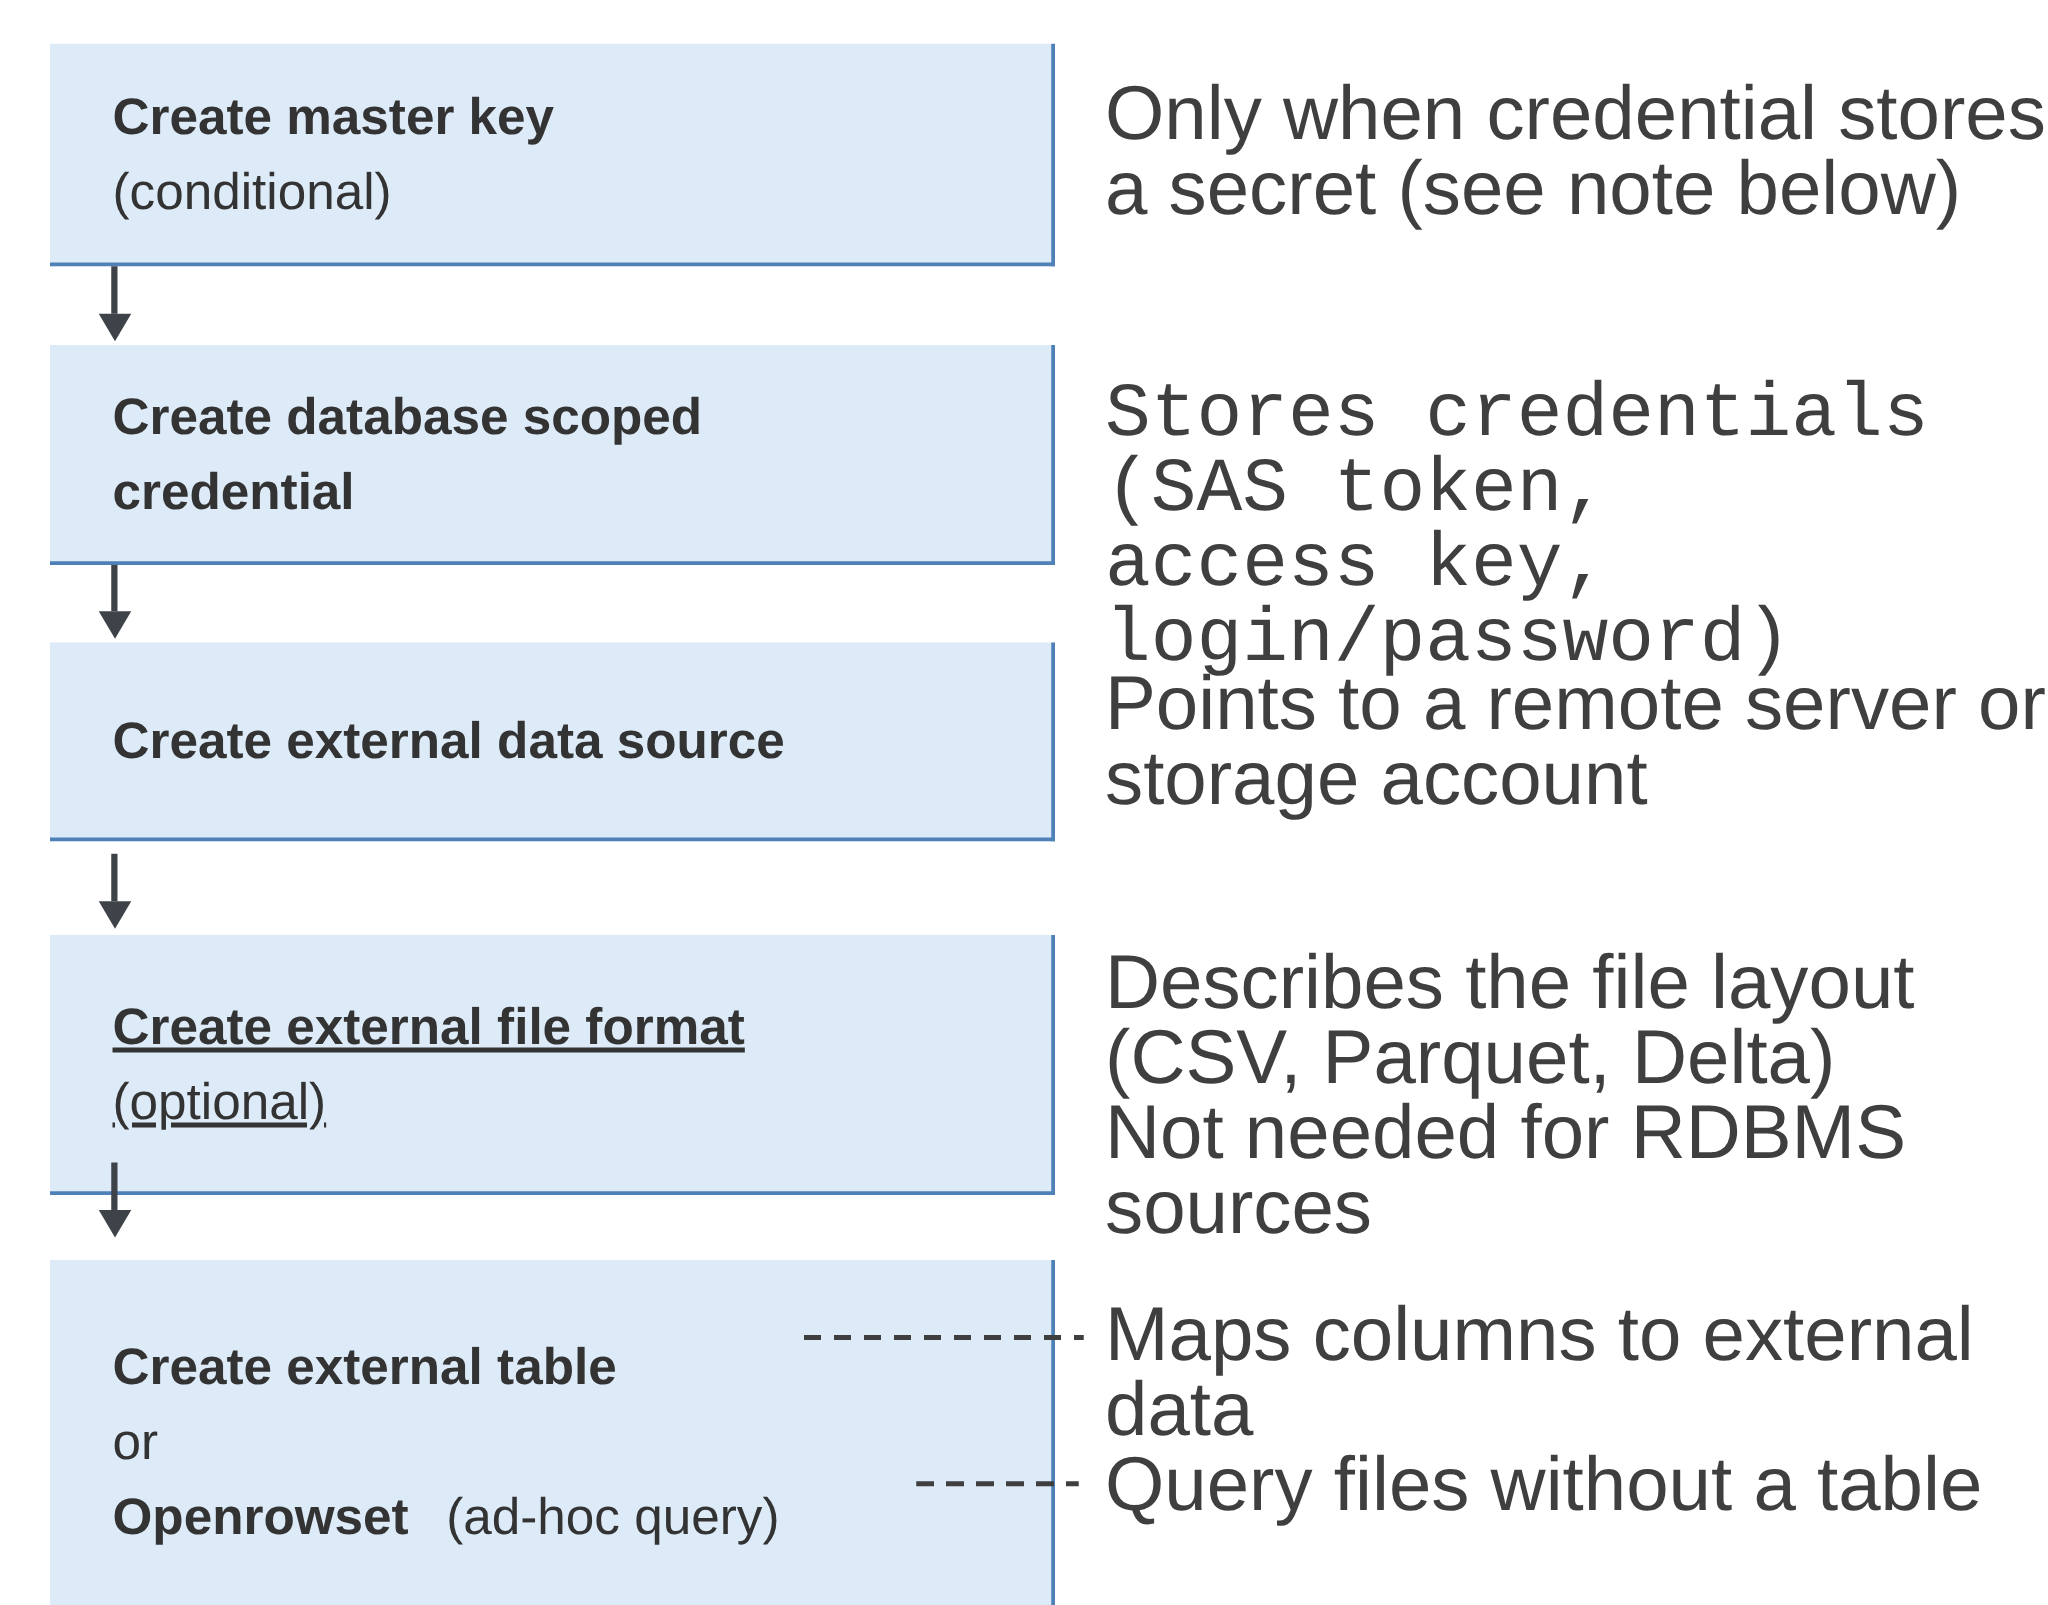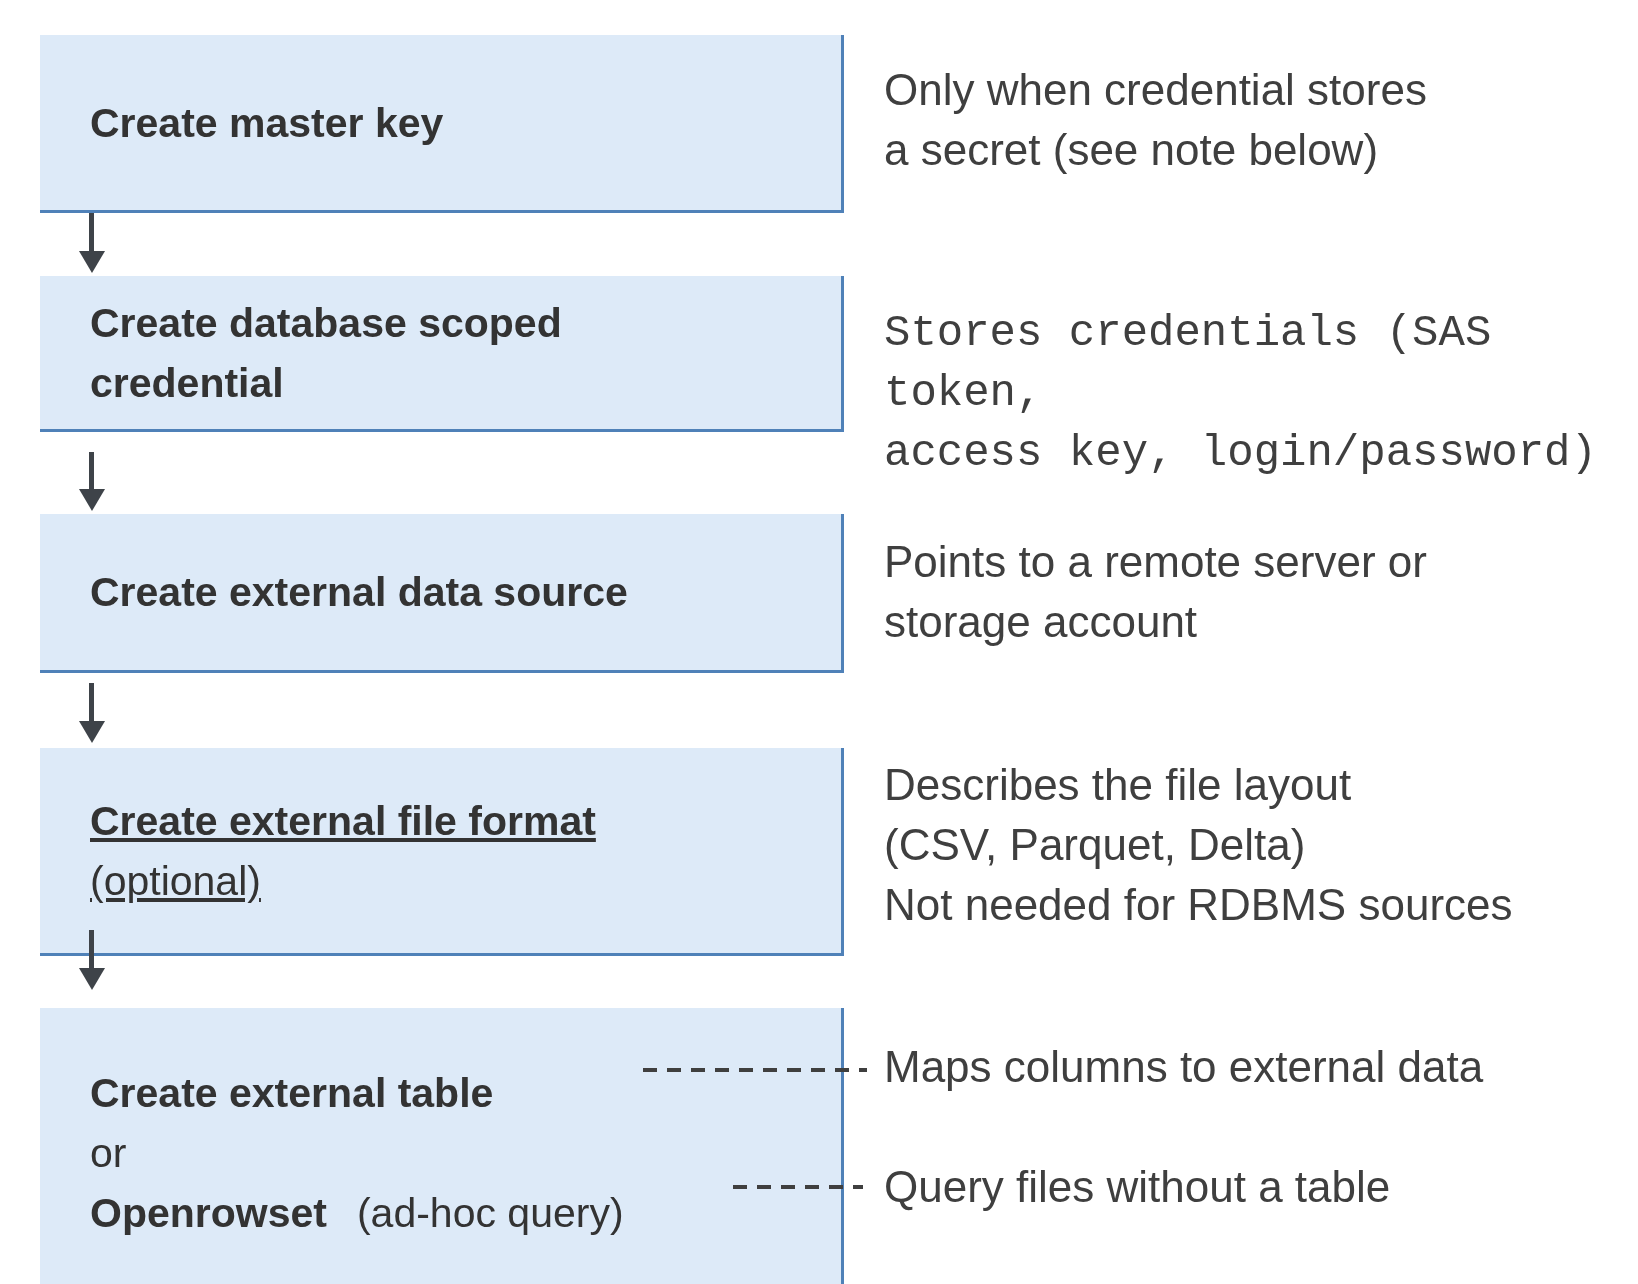--- a/index.html
+++ b/index.html
@@ -27,21 +27,21 @@
     line-height: 60px;
     color: var(--text-dark, #333333);
   }
   .box .title { font-weight: bold; white-space: pre-line; }
   .box .qualifier { font-weight: normal; }
   .box .plain { font-weight: normal; }
   .box .alt-qualifier { font-weight: normal; margin-left: 30px; }
   .note {
     position: absolute;
     left: 884px;
-    font-size: 44px;
+    font-size: 61px;
     line-height: 60px;
     color: var(--text-body, #3f3f3f);
     white-space: pre-line;
   }
   .arrow-shaft {
     position: absolute;
     left: 89px;
     width: 5px;
     background: var(--arrow, #3e4349);
   }
@@ -60,23 +60,24 @@
       var(--dash, #3f3f3f) 0 14px, transparent 14px 24px);
   }
 </style>
 </head>
 <body>
 
 <div id="canvas">
 
   <div class="box" style="top:35px; height:178px;">
     <div class="title">Create master key</div>
+    <div class="qualifier">(conditional)</div>
   </div>
 
-  <div class="box" style="top:276px; height:156px;">
+  <div class="box" style="top:276px; height:176px;">
     <div class="title">Create database scoped
 credential</div>
   </div>
 
   <div class="box" style="top:514px; height:159px;">
     <div class="title">Create external data source</div>
   </div>
 
   <div class="box" style="top:748px; height:208px;text-decoration:underline;">
     <div class="title">Create external file format</div>

